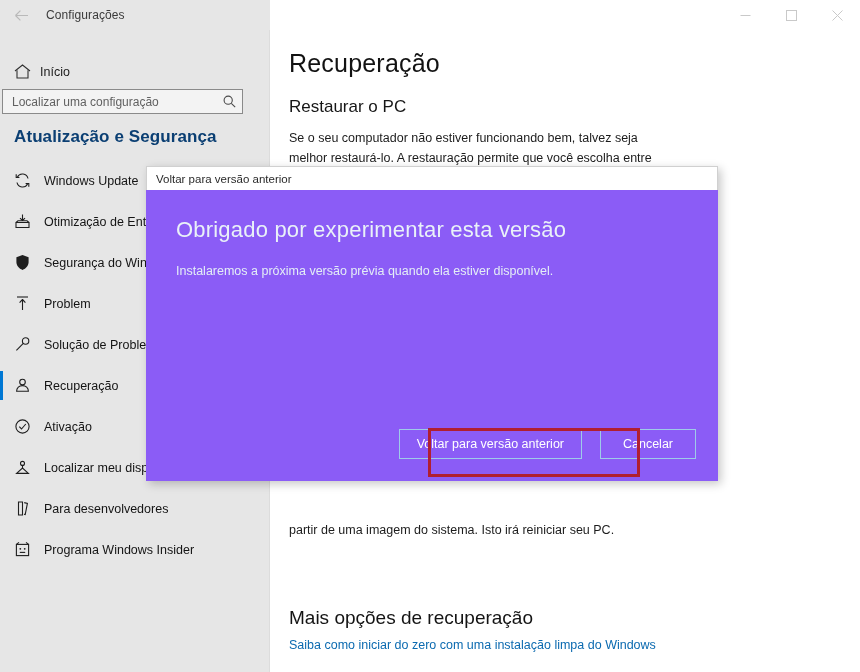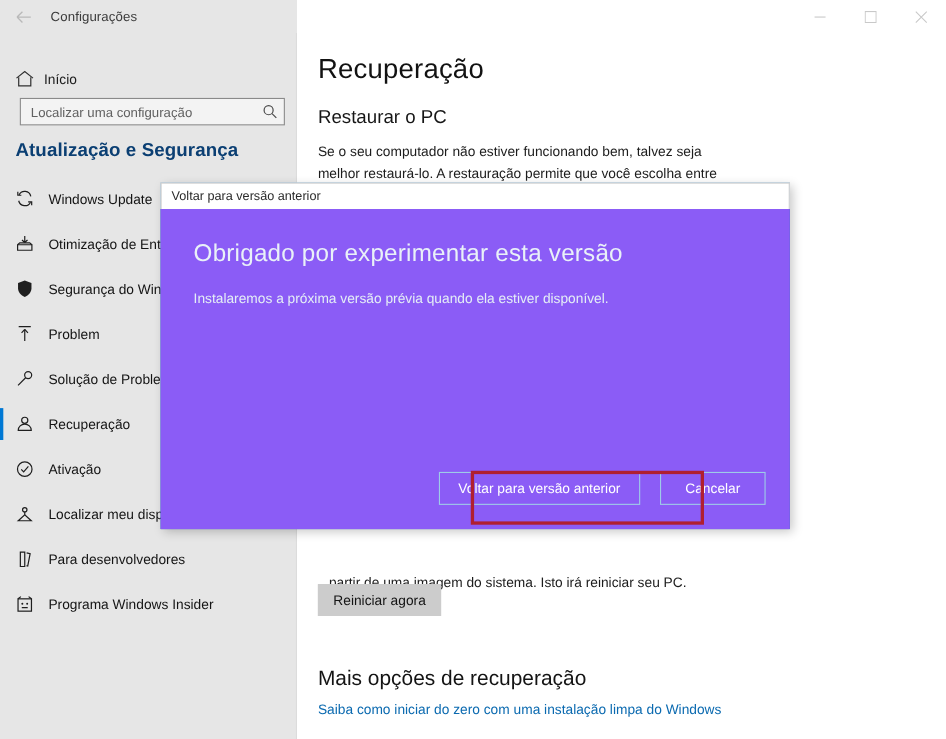--- a/index.html
+++ b/index.html
@@ -64,21 +64,21 @@
   .home-row {
     display: flex; align-items: flex-end;
     height: 32px;
     margin-top: 17px;
     padding-left: 14px;
   }
   .home-row .ico { width: 26px; color: #303030; display:flex; align-items:center;}
   .home-row .lbl { font-size: 12.5px; color: #1b1b1b; }
 
   .searchbox {
-    position: absolute; left: 18px; top: 59px;
+    position: absolute; left: 2px; top: 59px;
     width: 241px; height: 25px;
     background: #f3f3f3;
     border: 1px solid #8a8a8a;
     display: flex; align-items: center;
     padding: 0 6px 0 9px;
   }
   .searchbox .placeholder {
     flex: 1; font-size: 12px; color: #616161;
   }
   .searchbox .sicon { color: #4a4a4a; display: flex; align-items: center; }
@@ -130,21 +130,21 @@
     font-weight: normal;
     margin: 19px 0 0 0;
   }
   .body-text {
     font-size: 12.5px; color: #1c1c1c;
     line-height: 1.62;
     margin: 11px 0 0 0;
     max-width: 372px;
   }
   .tail-text {
-    position: absolute; left: 28px; top: 477px;
+    position: absolute; left: 18px; top: 477px;
     font-size: 12.5px; color: #1c1c1c;
     line-height: 1.62;
     max-width: 400px;
   }
   .btn-grey {
     position: absolute; left: 18px; top: 501px;
     min-width: 104px; height: 29px;
     background: #cccccc;
     border: 1px solid #cccccc;
     color: #141414;
@@ -402,21 +402,20 @@
     </div>
   </div>
 
   <div class="content">
     <h1 class="page-title">Recuperação</h1>
     <h2 class="sub-head">Restaurar o PC</h2>
     <p class="body-text">Se o seu computador não estiver funcionando bem, talvez seja melhor restaurá-lo. A restauração permite que você escolha entre manter ou remover os arquivos pessoais e, em seguida, reinstala o Windows.</p>
 
     <p class="tail-text">partir de uma imagem do sistema. Isto irá reiniciar seu PC.</p>
 
-    <button class="btn-grey">Reiniciar agora</button>
 
     <h2 class="more-head">Mais opções de recuperação</h2>
 
     <a class="link" href="#">Saiba como iniciar do zero com uma instalação limpa do Windows</a>
   </div>
 
   <div class="dialog">
     <div class="dialog-titlebar">
       <span class="dtitle">Voltar para versão anterior</span>
     </div>

